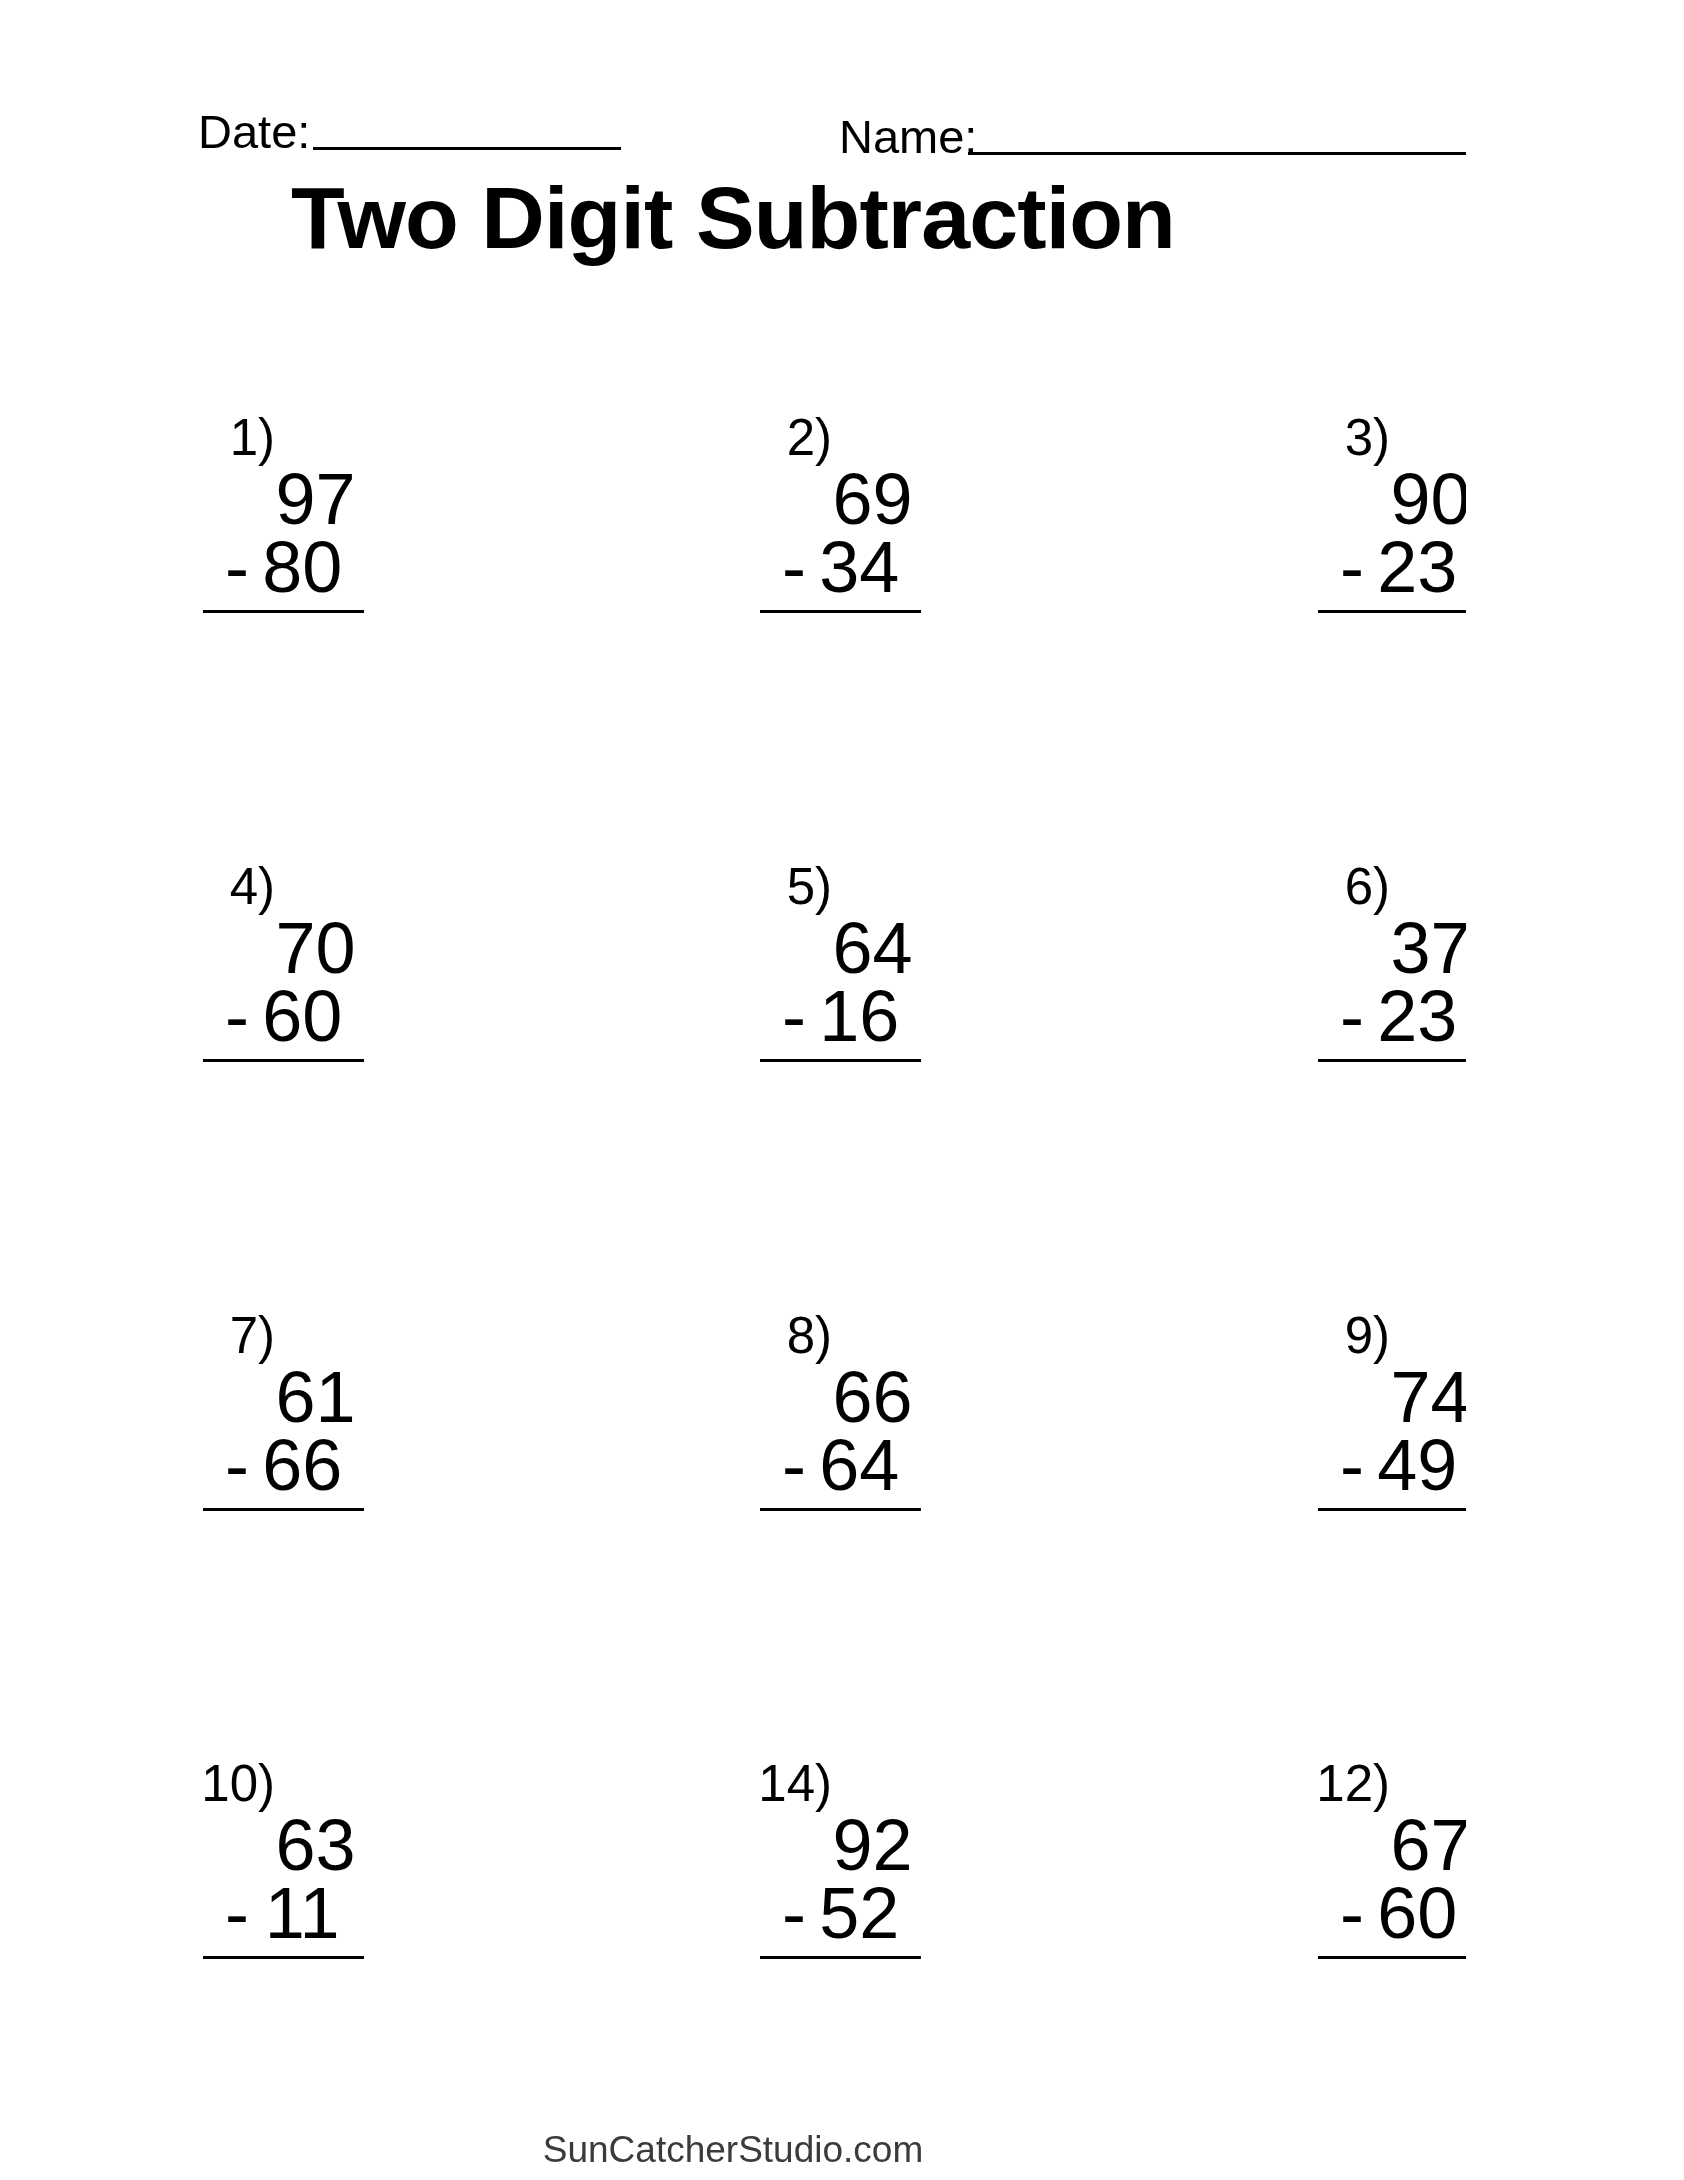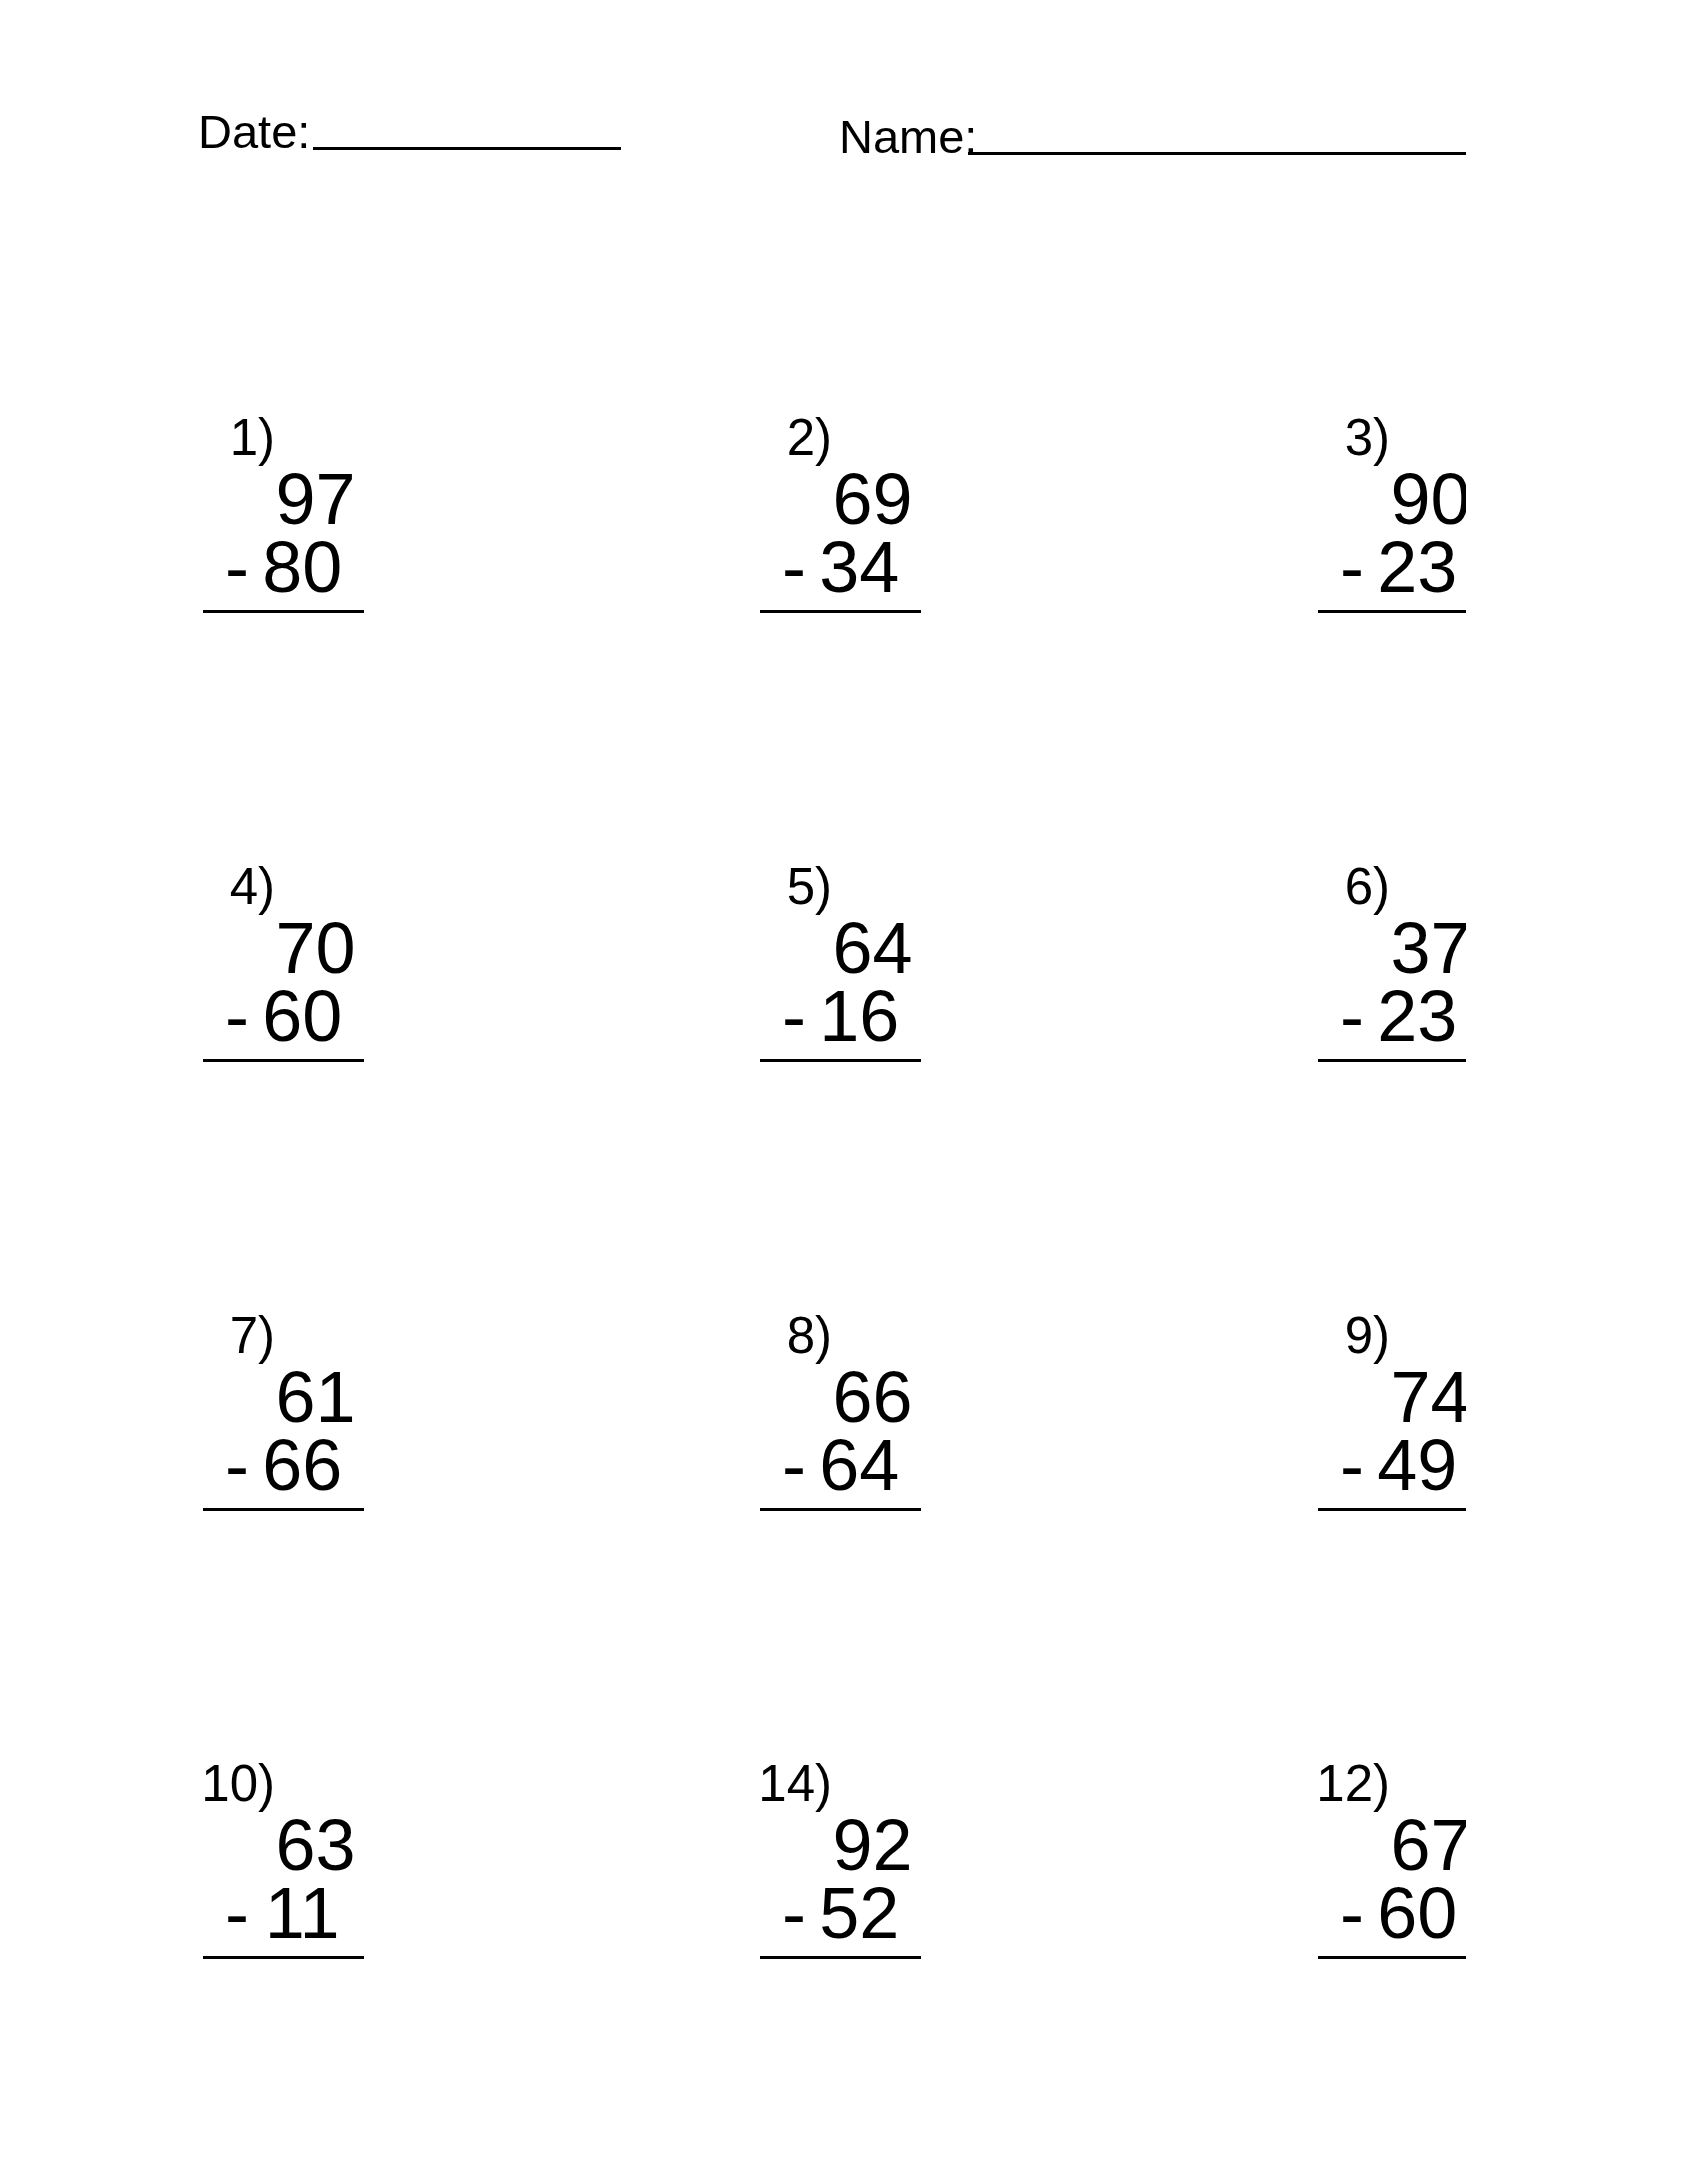--- a/index.html
+++ b/index.html
@@ -110,20 +110,21 @@
 <body>
 
 <div class="page" style="color: rgb(0, 0, 0);">
 
   <span class="field-label date-label">Date:</span>
   <div class="blank-line date-line"></div>
 
   <span class="field-label name-label">Name:</span>
   <div class="blank-line name-line"></div>
 
+  <div class="title">Two Digit Subtraction</div>
 
   <div id="problems">
   <div class="problem" style="left: 203px; top: 410px;">
     <span class="p-num">1)</span>
     <div class="p-minuend">97</div>
     <div class="p-subrow">
       <span class="p-op">-</span>
       <span class="p-subtrahend">80</span>
     </div>
     <div class="p-line"></div>
@@ -233,14 +234,15 @@
     <span class="p-num">12)</span>
     <div class="p-minuend">67</div>
     <div class="p-subrow">
       <span class="p-op">-</span>
       <span class="p-subtrahend">60</span>
     </div>
     <div class="p-line"></div>
   </div>
 </div>
 
+  <div class="footer" style="color: rgb(59, 59, 59);">SunCatcherStudio.com</div>
 </div>
 
 
 </body></html>

